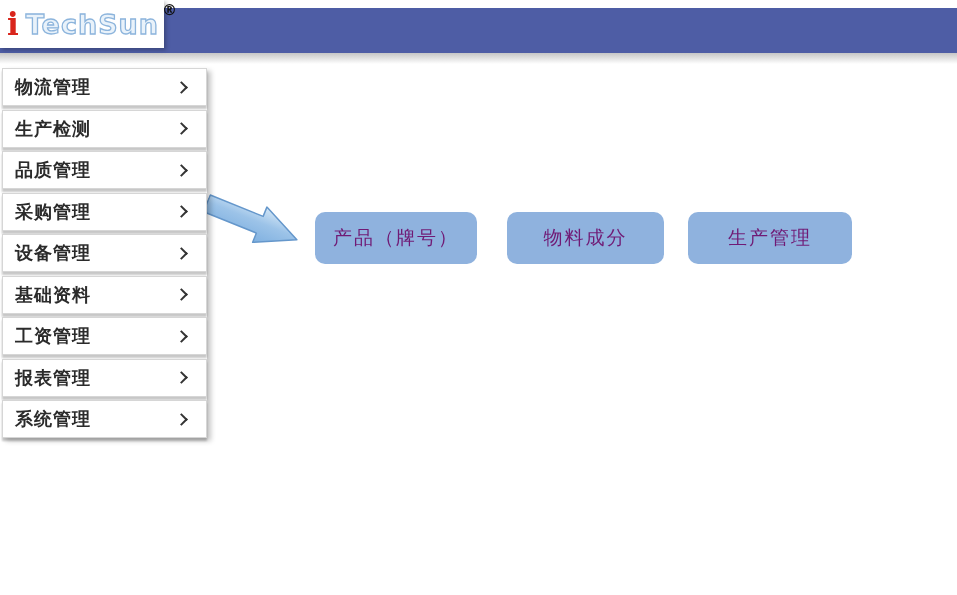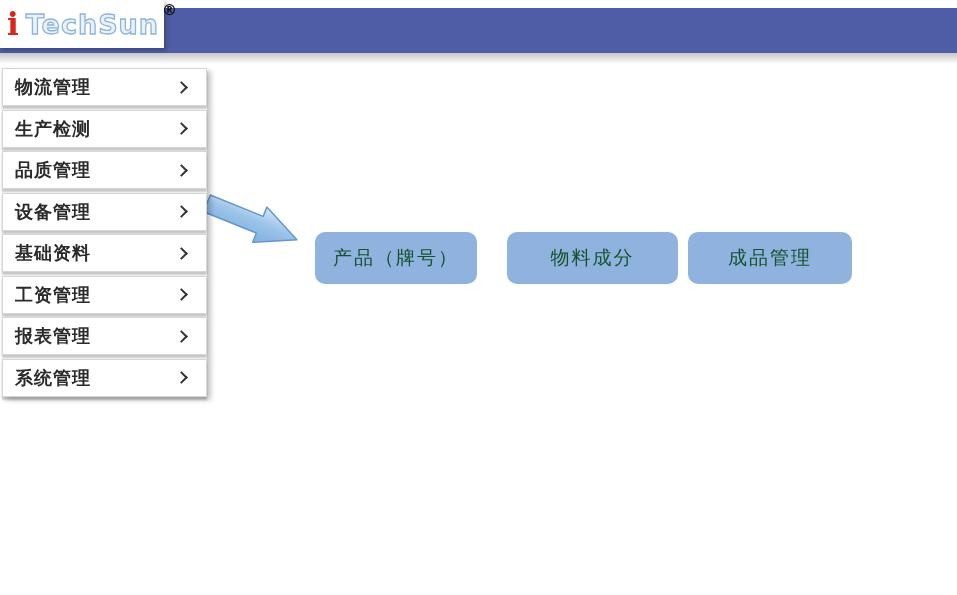--- a/index.html
+++ b/index.html
@@ -58,28 +58,28 @@
   }
 
   
   .pointer-arrow{
     position:absolute;left:206px;top:181px;width:100px;height:44px;
     transform:rotate(22deg);transform-origin:0 50%;z-index:1;
   }
 
   
   .tile{
-    position:absolute;top:232px;height:52px;border-radius:10px;
-    background:#8FB2DE;color:#14532d;border:none;cursor:pointer;
+    position:absolute;top:212px;height:52px;border-radius:10px;
+    background:#8FB2DE;color:#701a75;border:none;cursor:pointer;
     display:flex;align-items:center;justify-content:center;
     font-size:19px;letter-spacing:2px;
     font-family:"DejaVu Serif","Liberation Serif",serif;
   }
   .tile-1{left:315px;width:162px;}
-  .tile-2{left:507px;width:171px;}
+  .tile-2{left:507px;width:157px;}
   .tile-3{left:688px;width:164px;}
 </style>
 </head>
 <body>
 
 <div class="page">
 
   <div class="topbar"></div>
   <div class="topbar-shadow"></div>
 
@@ -93,20 +93,24 @@
     <div class="side-item">
       <span class="side-label">物流管理</span>
       <span class="chev"></span>
     </div>
     <div class="side-item">
       <span class="side-label">生产检测</span>
       <span class="chev"></span>
     </div>
     <div class="side-item">
       <span class="side-label">品质管理</span>
+      <span class="chev"></span>
+    </div>
+    <div class="side-item">
+      <span class="side-label">采购管理</span>
       <span class="chev"></span>
     </div>
     <div class="side-item">
       <span class="side-label">设备管理</span>
       <span class="chev"></span>
     </div>
     <div class="side-item">
       <span class="side-label">基础资料</span>
       <span class="chev"></span>
     </div>
@@ -130,15 +134,15 @@
         <stop offset="0" stop-color="#d3e6f6"></stop>
         <stop offset="0.45" stop-color="#9cc3e8"></stop>
         <stop offset="1" stop-color="#7FB0E0"></stop>
       </linearGradient>
     </defs>
     <path d="M1,13 L58,13 L58,3 L98,22 L58,41 L58,31 L1,31 Z" fill="url(#arrowGrad)" stroke="#6597cb" stroke-width="1.5" stroke-linejoin="round"></path>
   </svg>
 
   <button class="tile tile-1">产品（牌号）</button>
   <button class="tile tile-2">物料成分</button>
-  <button class="tile tile-3">成品管理</button>
+  <button class="tile tile-3">生产管理</button>
 
 </div>
 
 </body></html>

